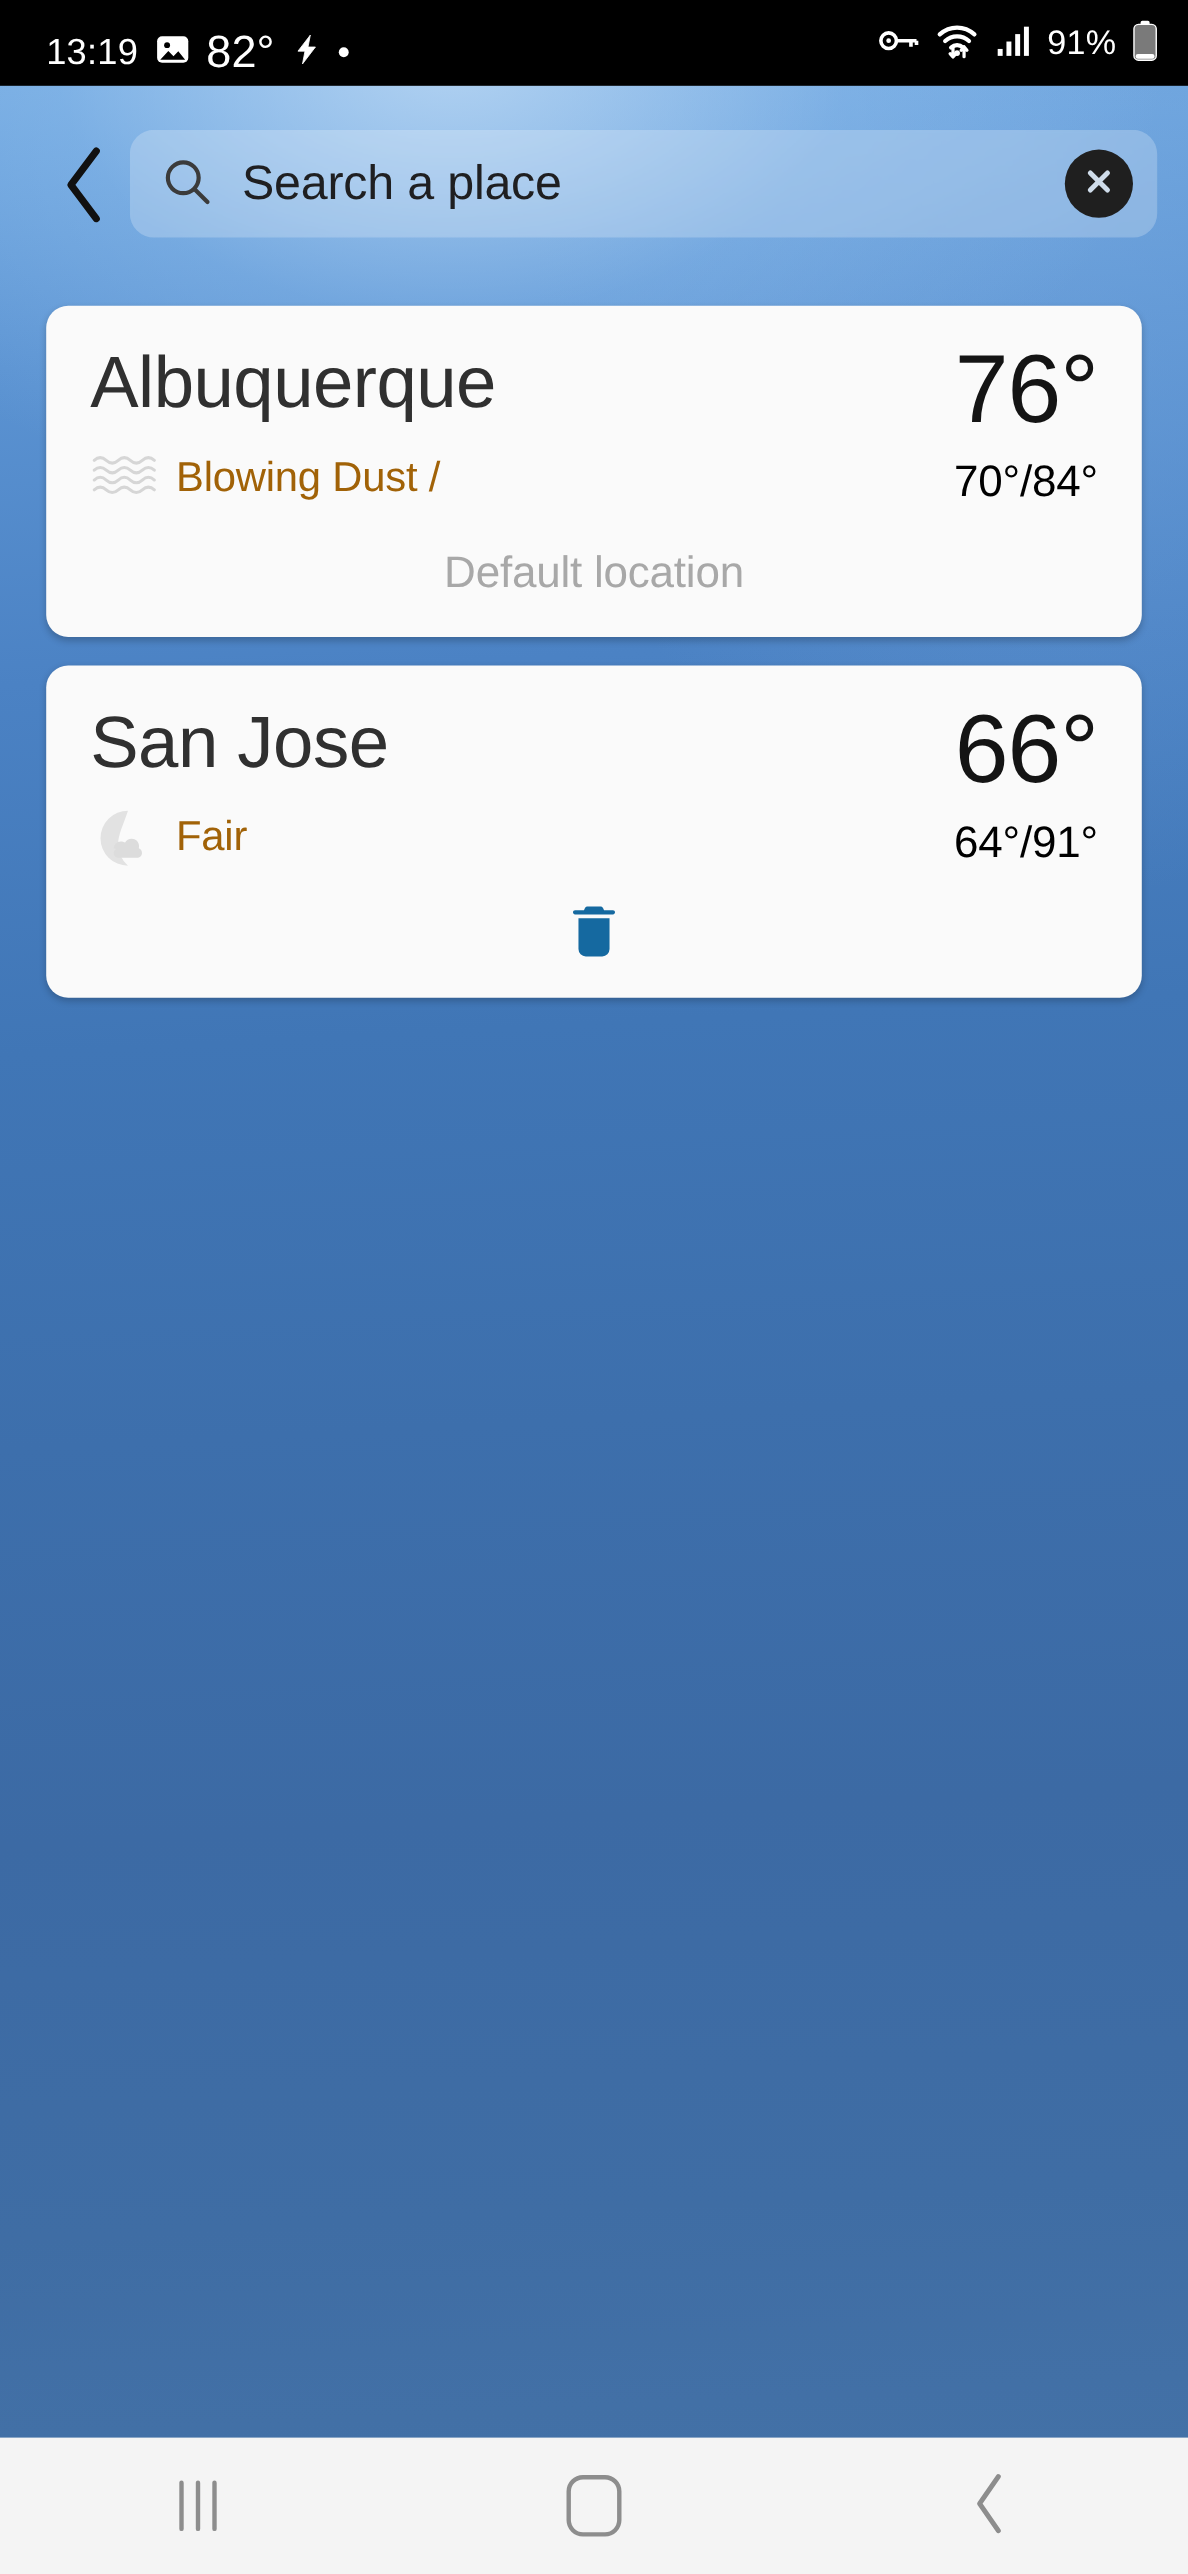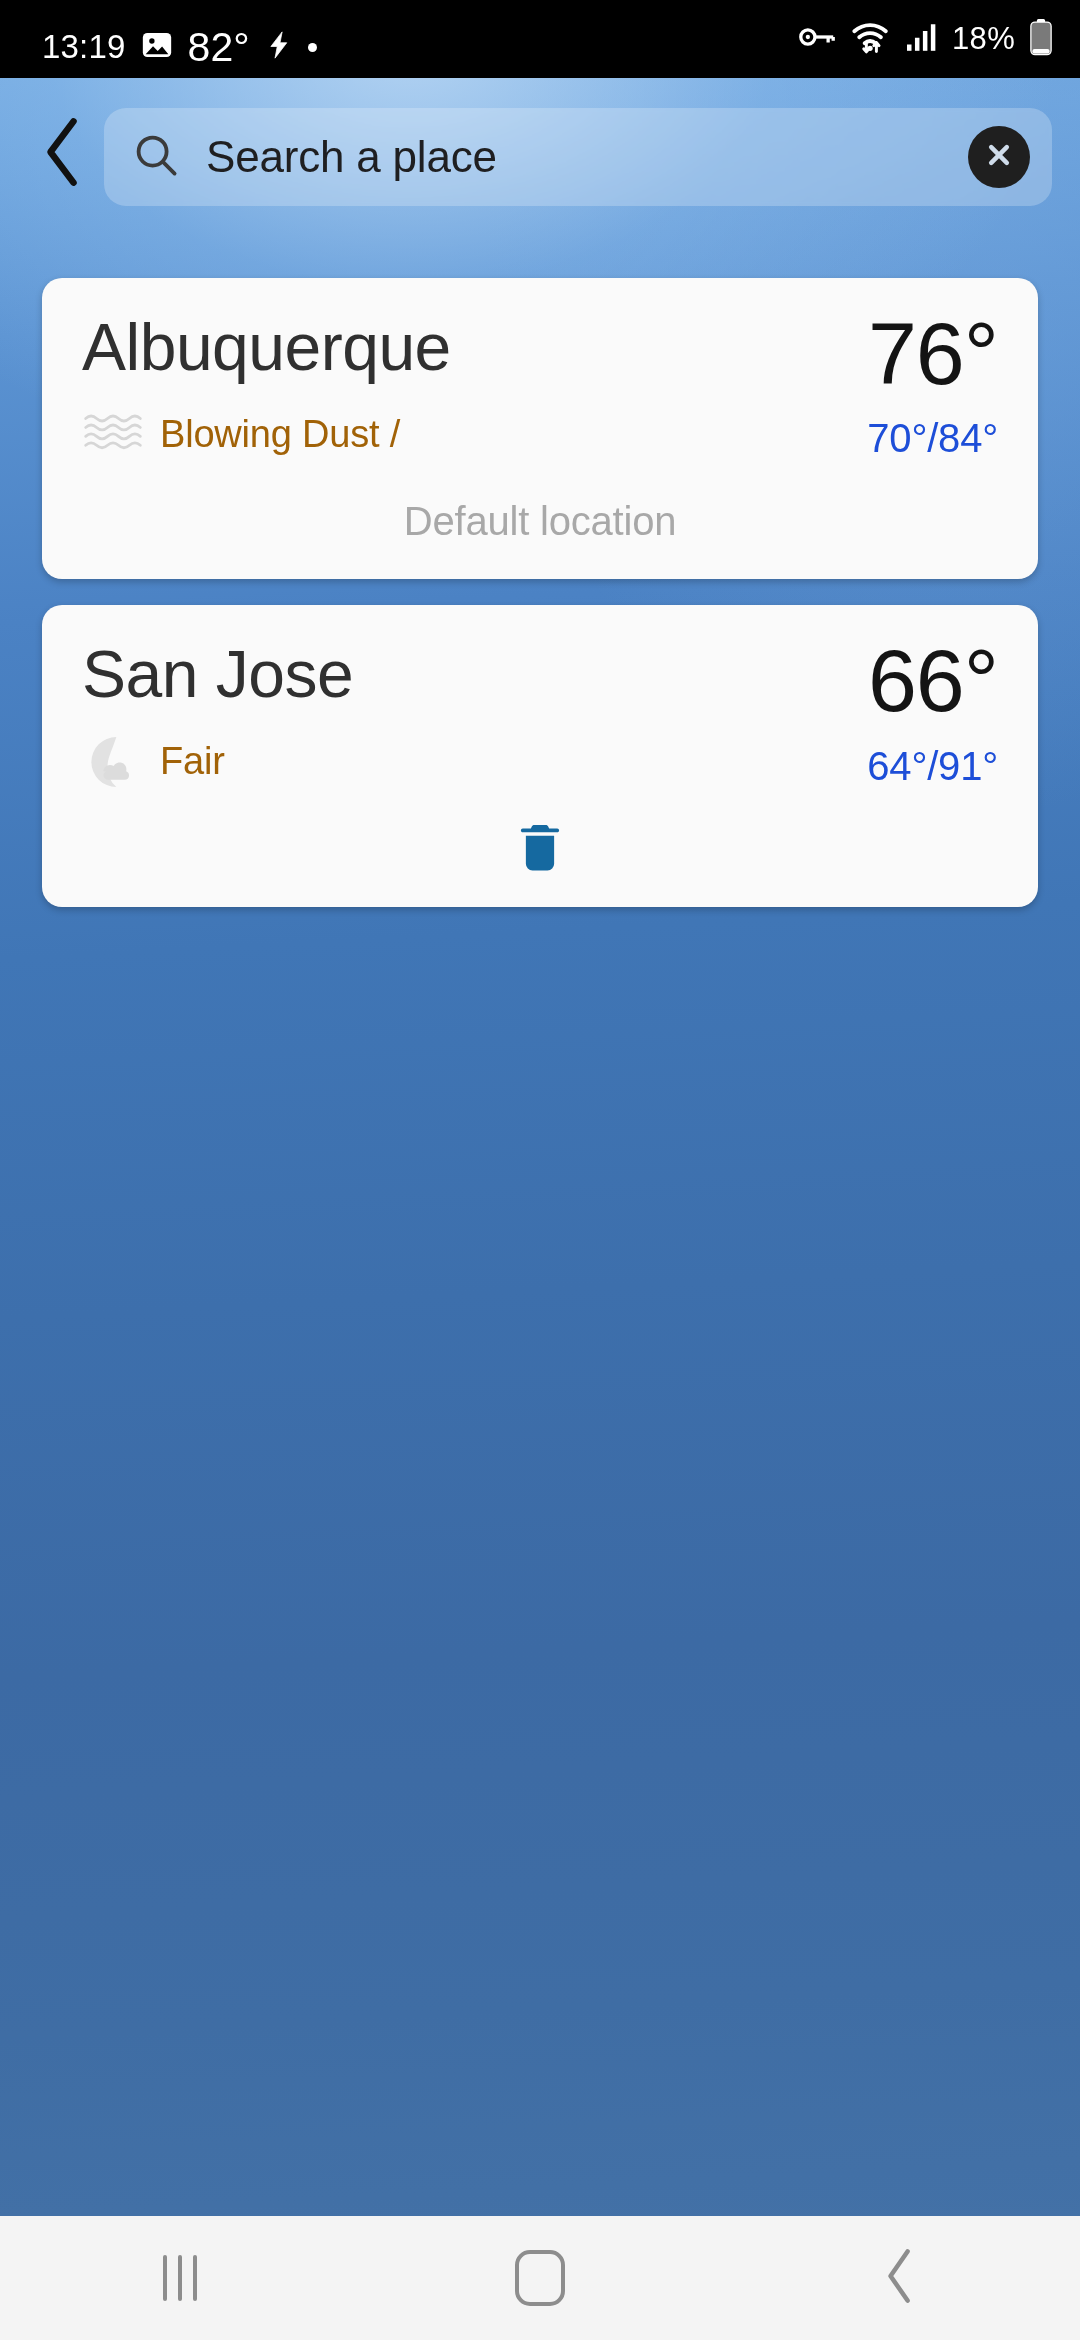--- a/index.html
+++ b/index.html
@@ -32,21 +32,21 @@
   .sb-time { font-size:33px; letter-spacing:0.2px; font-weight:400; }
   .sb-temp { font-size:41px; font-weight:400; }
   .sb-dot { width:9px; height:9px; border-radius:50%; background:#fff; display:block; }
   .sb-pct { font-size:31px; font-weight:400; letter-spacing:0.3px; }
   .ico { display:block; }
 
   
   #searchrow {
     position:absolute; top:108px; left:0;
     width:1080px; height:108px;
-    display:flex; align-items:flex-start;
+    display:flex; align-items:flex-end;padding-left:14px;
   }
   #back-btn {
     width:84px; height:92px; margin-left:20px;
     display:flex; align-items:center; justify-content:center;
     flex:0 0 auto;
   }
   #searchbar {
     flex:1 1 auto;
     height:98px; margin-right:28px;
     background:rgba(255,255,255,0.23);
@@ -93,21 +93,21 @@
   .cond-text {
     font-size:38px; color:#a16207; font-weight:400;
     margin-left:16px; letter-spacing:-0.2px; white-space:nowrap;
   }
   .card-right { flex:0 0 auto; text-align:right; padding-left:20px; }
   .temp-now {
     font-size:88px; color:#141414; font-weight:400;
     line-height:0.96; letter-spacing:-1px;
   }
   .temp-range {
-    font-size:40px; color:#1d4ed8; font-weight:400;
+    font-size:40px; color:#000000; font-weight:400;
     margin-top:20px; letter-spacing:-0.2px;
   }
   .card-footer {
     display:flex; justify-content:center; align-items:center;
     margin-top:26px; min-height:64px;
   }
   .default-note {
     font-size:40px; color:#a8a8a8; font-weight:400; letter-spacing:-0.2px;
   }
   .delete-btn {
@@ -175,21 +175,21 @@
         </svg>
       </span>
       <span class="ico">
         <svg width="34" height="30" viewBox="0 0 22 20">
           <rect x="1" y="15" width="3" height="4.2" fill="#fff"></rect>
           <rect x="6.3" y="10.5" width="3" height="8.7" fill="#fff"></rect>
           <rect x="11.6" y="6" width="3" height="13.2" fill="#fff"></rect>
           <rect x="16.9" y="1.5" width="3" height="17.7" fill="#fff"></rect>
         </svg>
       </span>
-      <span class="sb-pct">18%</span>
+      <span class="sb-pct">91%</span>
       <span class="ico">
         <svg width="26" height="38" viewBox="0 0 16 24">
           <rect x="5.4" y="0.6" width="5.2" height="2.4" rx="1" fill="#fff"></rect>
           <rect x="1.6" y="2.6" width="12.8" height="20.6" rx="2.6" fill="#7a7a7a" stroke="#fff" stroke-width="0.8"></rect>
           <rect x="2.6" y="19.6" width="10.8" height="2.8" rx="1.3" fill="#fff"></rect>
         </svg>
       </span>
     </div>
   </div>
 

